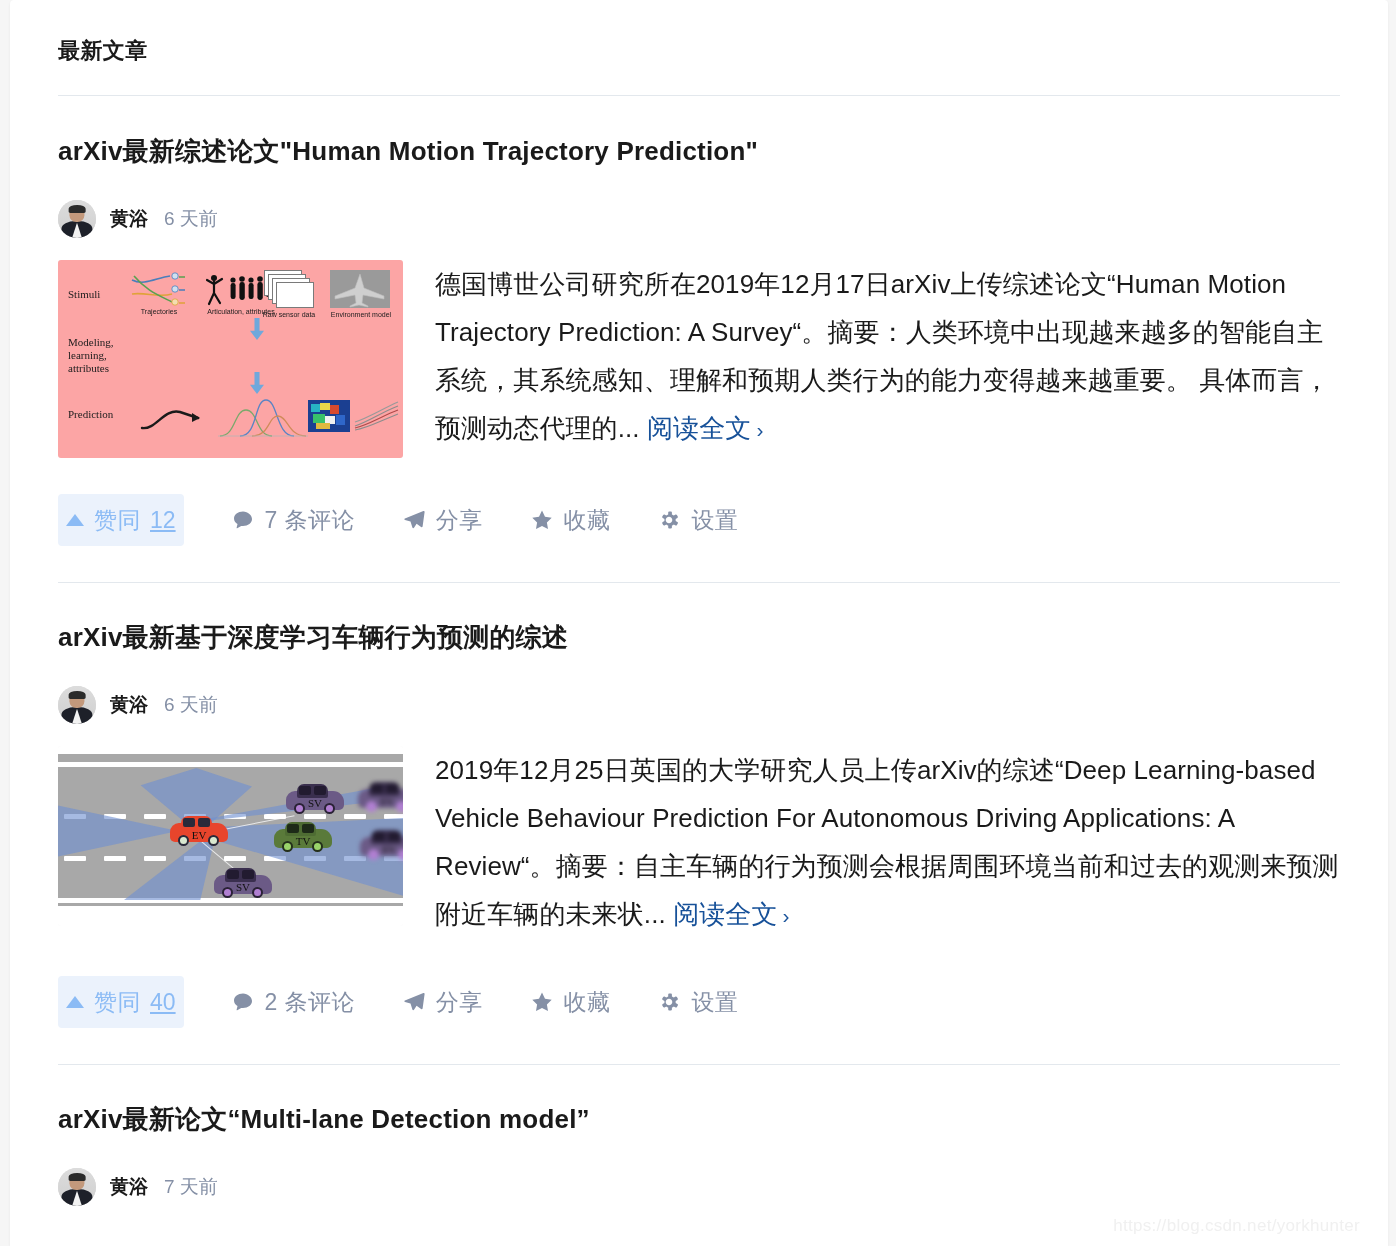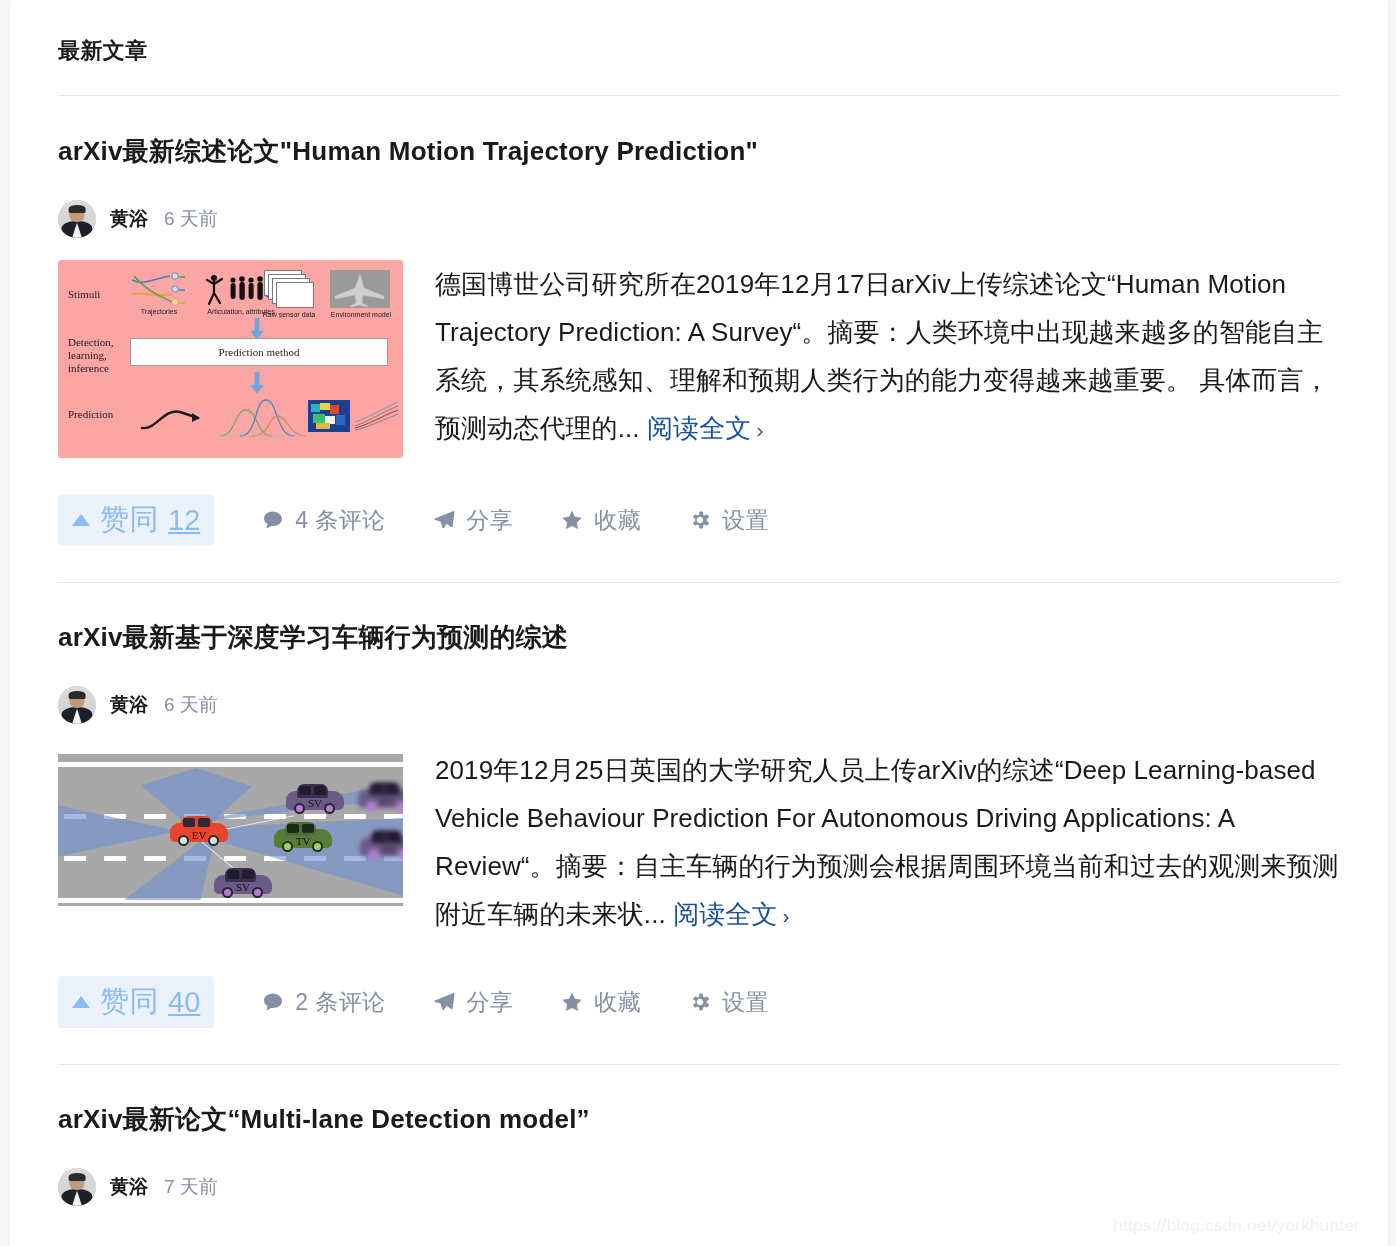--- a/index.html
+++ b/index.html
@@ -186,25 +186,25 @@
   .actions {
     display: flex;
     align-items: center;
     margin-top: 36px;
     padding-bottom: 36px;
   }
   .vote-btn {
     display: inline-flex;
     align-items: center;
     height: 52px;
-    padding: 0 14px;
+    padding: 0 8px;
     border-radius: 4px;
     background: #ebf2fc;
     color: #8bbbf5;
-    font-size: 29px;
+    font-size: 23px;
     cursor: pointer;
     user-select: none;
   }
   .vote-btn .tri {
     width: 0; height: 0;
     border-left: 9px solid transparent;
     border-right: 9px solid transparent;
     border-bottom: 12px solid #8bbbf5;
     margin-right: 10px;
   }
@@ -314,21 +314,21 @@
           </div>
           <div class="author-name">黄浴</div>
           <div class="post-time">6 天前</div>
         </div>
 
         <div class="article-body">
           <div class="thumb">
             <div class="d1">
 
               <div class="lbl" style="left:10px; top:28px;">Stimuli</div>
-              <div class="lbl" style="left:10px; top:76px; width:58px; line-height:13px;">Detection, learning, inference</div>
+              <div class="lbl" style="left:10px; top:76px; width:58px; line-height:13px;">Modeling, learning, attributes</div>
               <div class="lbl" style="left:10px; top:148px;">Prediction</div>
 
               <svg style="position:absolute;left:72px;top:12px;" width="58" height="36" viewBox="0 0 58 36">
                 <path d="M2 8 C14 14, 26 6, 40 4" stroke="#4a7ebb" stroke-width="1.6" fill="none"></path>
                 <path d="M2 22 C16 20, 28 26, 42 22" stroke="#e0a23a" stroke-width="1.6" fill="none"></path>
                 <path d="M4 4 C16 18, 26 22, 42 30" stroke="#59a14f" stroke-width="1.6" fill="none"></path>
                 <circle cx="45" cy="4" r="3.2" fill="#cfe0f0" stroke="#4a7ebb" stroke-width=".8"></circle>
                 <circle cx="45" cy="17" r="3.2" fill="#cfe0f0" stroke="#4a7ebb" stroke-width=".8"></circle>
                 <circle cx="45" cy="30" r="3.2" fill="#f3ddb0" stroke="#e0a23a" stroke-width=".8"></circle>
                 <path d="M49 5 l6 0" stroke="#59a14f" stroke-width="1.6"></path>
@@ -363,21 +363,20 @@
 
               <div class="env" style="left:272px; top:10px; width:60px; height:38px;">
                 <svg width="60" height="38" viewBox="0 0 60 38">
                   <path d="M30 4 L34 18 L54 26 L54 29 L33 25 L32 33 L38 36 L38 37 L29 35 L20 37 L20 36 L26 33 L25 25 L5 29 L5 26 L25 18 Z" fill="#cfcfcf" stroke="#bdbdbd" stroke-width=".6"></path>
                 </svg>
               </div>
               <div class="cap" style="left:266px; top:51px; width:74px;">Environment model</div>
 
               <div class="arr" style="left:192px; top:58px;"></div>
 
-              <div class="predbox">Prediction method</div>
 
               <div class="arr" style="left:192px; top:112px;"></div>
 
               <svg style="position:absolute;left:82px;top:142px;" width="66" height="34" viewBox="0 0 66 34">
                 <path d="M2 26 C16 28, 24 6, 40 10 L58 16" stroke="#1a1a1a" stroke-width="2.4" fill="none" stroke-linecap="round"></path>
                 <path d="M52 11 L60 16 L52 20" fill="#1a1a1a"></path>
               </svg>
               <svg style="position:absolute;left:160px;top:138px;" width="90" height="40" viewBox="0 0 90 40">
                 <path d="M2 38 C18 38, 16 12, 28 12 C40 12, 38 38, 54 38" stroke="#7aa86b" stroke-width="1.3" fill="none"></path>
                 <path d="M22 38 C40 38, 36 2, 48 2 C60 2, 58 38, 76 38" stroke="#5b84c4" stroke-width="1.3" fill="none"></path>
@@ -415,21 +414,21 @@
             <span class="vote-label">赞同</span>
             <span class="vote-count">12</span>
           </div>
 
           <div class="action">
             <span class="ico">
               <svg width="22" height="22" viewBox="0 0 22 22">
                   <path d="M11 2.4c-5 0-9 3.1-9 7 0 2.3 1.4 4.3 3.5 5.6l-.9 3.8c-.1.4.3.7.6.5l4-2.3c.6.1 1.2.1 1.8.1 5 0 9-3.1 9-7s-4-7.7-9-7.7z"></path>
                 </svg>
             </span>
-            <span class="txt">4 条评论</span>
+            <span class="txt">7 条评论</span>
           </div>
 
           <div class="action">
             <span class="ico">
               <svg width="22" height="22" viewBox="0 0 22 22">
                   <path d="M20.4 2.1 1.9 9.4c-.7.3-.6 1.3.1 1.5l5.5 1.7 1.9 6c.2.7 1.2.8 1.6.2l2.6-4.1 4.5 3.4c.6.4 1.4.1 1.5-.6l2-14.4c.1-.7-.6-1.2-1.2-1z"></path>
                 </svg>
             </span>
             <span class="txt">分享</span>
           </div>

